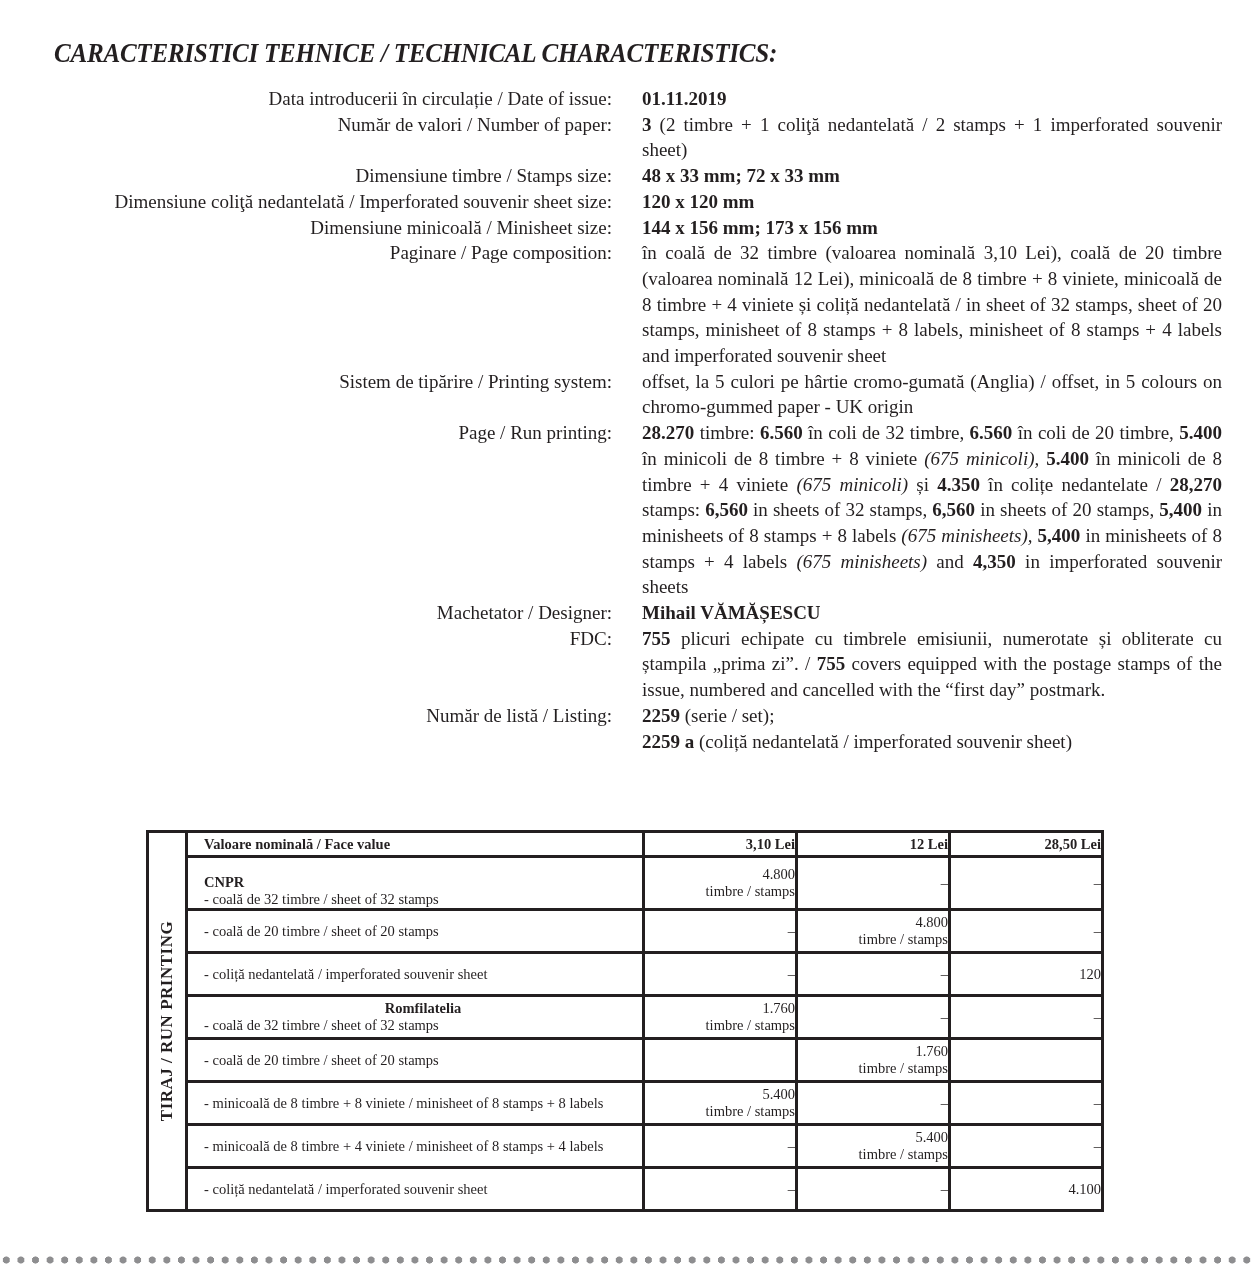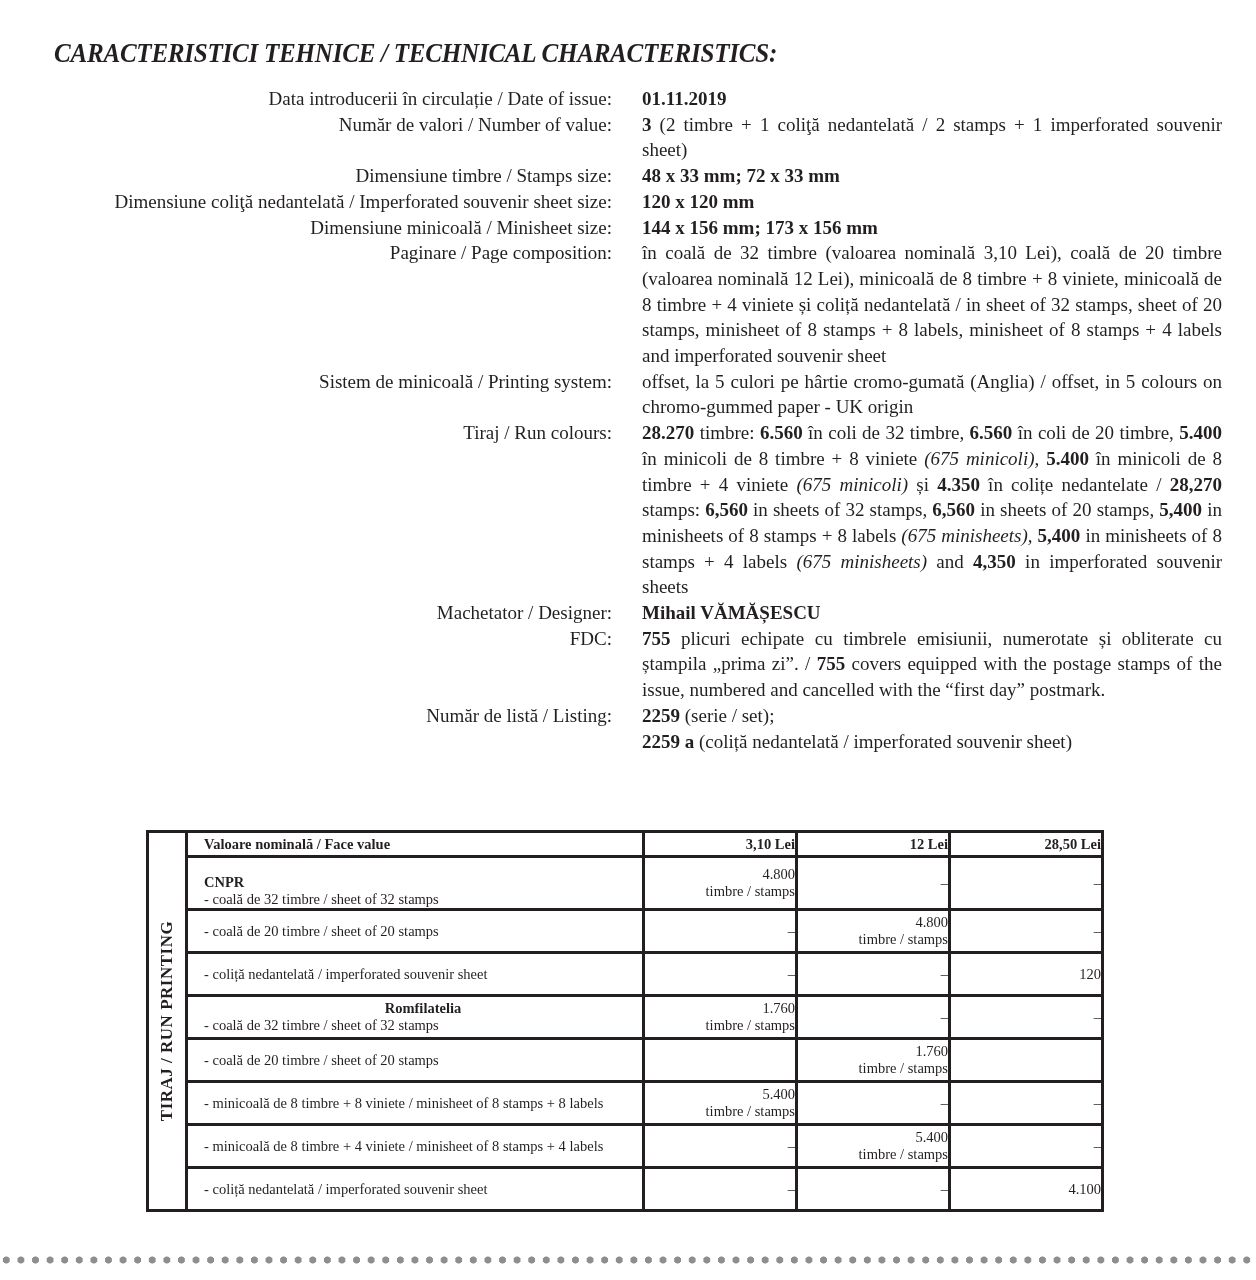--- a/index.html
+++ b/index.html
@@ -35,45 +35,45 @@
 <body>
 
 <h1 class="title">CARACTERISTICI TEHNICE / TECHNICAL CHARACTERISTICS:</h1>
 
 <div class="specs">
   <div class="spec-row">
     <div class="spec-label">Data introducerii în circulație / Date of issue:</div>
     <div class="spec-value"><b>01.11.2019</b></div>
   </div>
   <div class="spec-row">
-    <div class="spec-label">Număr de valori / Number of value:</div>
+    <div class="spec-label">Număr de valori / Number of paper:</div>
     <div class="spec-value"><b>3</b><span> (2 timbre + 1 coliţă nedantelată / 2 stamps + 1 imperforated souvenir sheet)</span></div>
   </div>
   <div class="spec-row">
     <div class="spec-label">Dimensiune timbre / Stamps size:</div>
     <div class="spec-value"><b>48 x 33 mm; 72 x 33 mm</b></div>
   </div>
   <div class="spec-row">
     <div class="spec-label">Dimensiune coliţă nedantelată / Imperforated souvenir sheet size:</div>
     <div class="spec-value"><b>120 x 120 mm</b></div>
   </div>
   <div class="spec-row">
     <div class="spec-label">Dimensiune minicoală / Minisheet size:</div>
     <div class="spec-value"><b>144 x 156 mm; 173 x 156 mm</b></div>
   </div>
   <div class="spec-row">
     <div class="spec-label">Paginare / Page composition:</div>
     <div class="spec-value">în coală de 32 timbre (valoarea nominală 3,10 Lei), coală de 20 timbre (valoarea nominală 12 Lei), minicoală de 8 timbre + 8 viniete, minicoală de 8 timbre + 4 viniete și coliță nedantelată / in sheet of 32 stamps, sheet of 20 stamps, minisheet of 8 stamps + 8 labels, minisheet of 8 stamps + 4 labels and imperforated souvenir sheet</div>
   </div>
   <div class="spec-row">
-    <div class="spec-label">Sistem de minicoală / Printing system:</div>
+    <div class="spec-label">Sistem de tipărire / Printing system:</div>
     <div class="spec-value">offset, la 5 culori pe hârtie cromo-gumată (Anglia) / offset, in 5 colours on chromo-gummed paper - UK origin</div>
   </div>
   <div class="spec-row">
-    <div class="spec-label">Tiraj / Run colours:</div>
+    <div class="spec-label">Page / Run printing:</div>
     <div class="spec-value rich"><b>28.270</b> timbre: <b>6.560</b> în coli de 32 timbre, <b>6.560</b> în coli de 20 timbre, <b>5.400</b> în minicoli de 8 timbre + 8 viniete <i>(675 minicoli),</i> <b>5.400</b> în minicoli de 8 timbre + 4 viniete <i>(675 minicoli)</i> și <b>4.350</b> în colițe nedantelate / <b>28,270</b> stamps: <b>6,560</b> in sheets of 32 stamps, <b>6,560</b> in sheets of 20 stamps, <b>5,400</b> in minisheets of 8 stamps + 8 labels <i>(675 minisheets),</i> <b>5,400</b> in minisheets of 8 stamps + 4 labels <i>(675 minisheets)</i> and <b>4,350</b> in imperforated souvenir sheets</div>
   </div>
   <div class="spec-row">
     <div class="spec-label">Machetator / Designer:</div>
     <div class="spec-value"><b>Mihail VĂMĂȘESCU</b></div>
   </div>
   <div class="spec-row">
     <div class="spec-label">FDC:</div>
     <div class="spec-value rich"><b>755</b> plicuri echipate cu timbrele emisiunii, numerotate și obliterate cu ștampila „prima zi”. / <b>755</b> covers equipped with the postage stamps of the issue, numbered and cancelled with the “first day” postmark.</div>
   </div>

